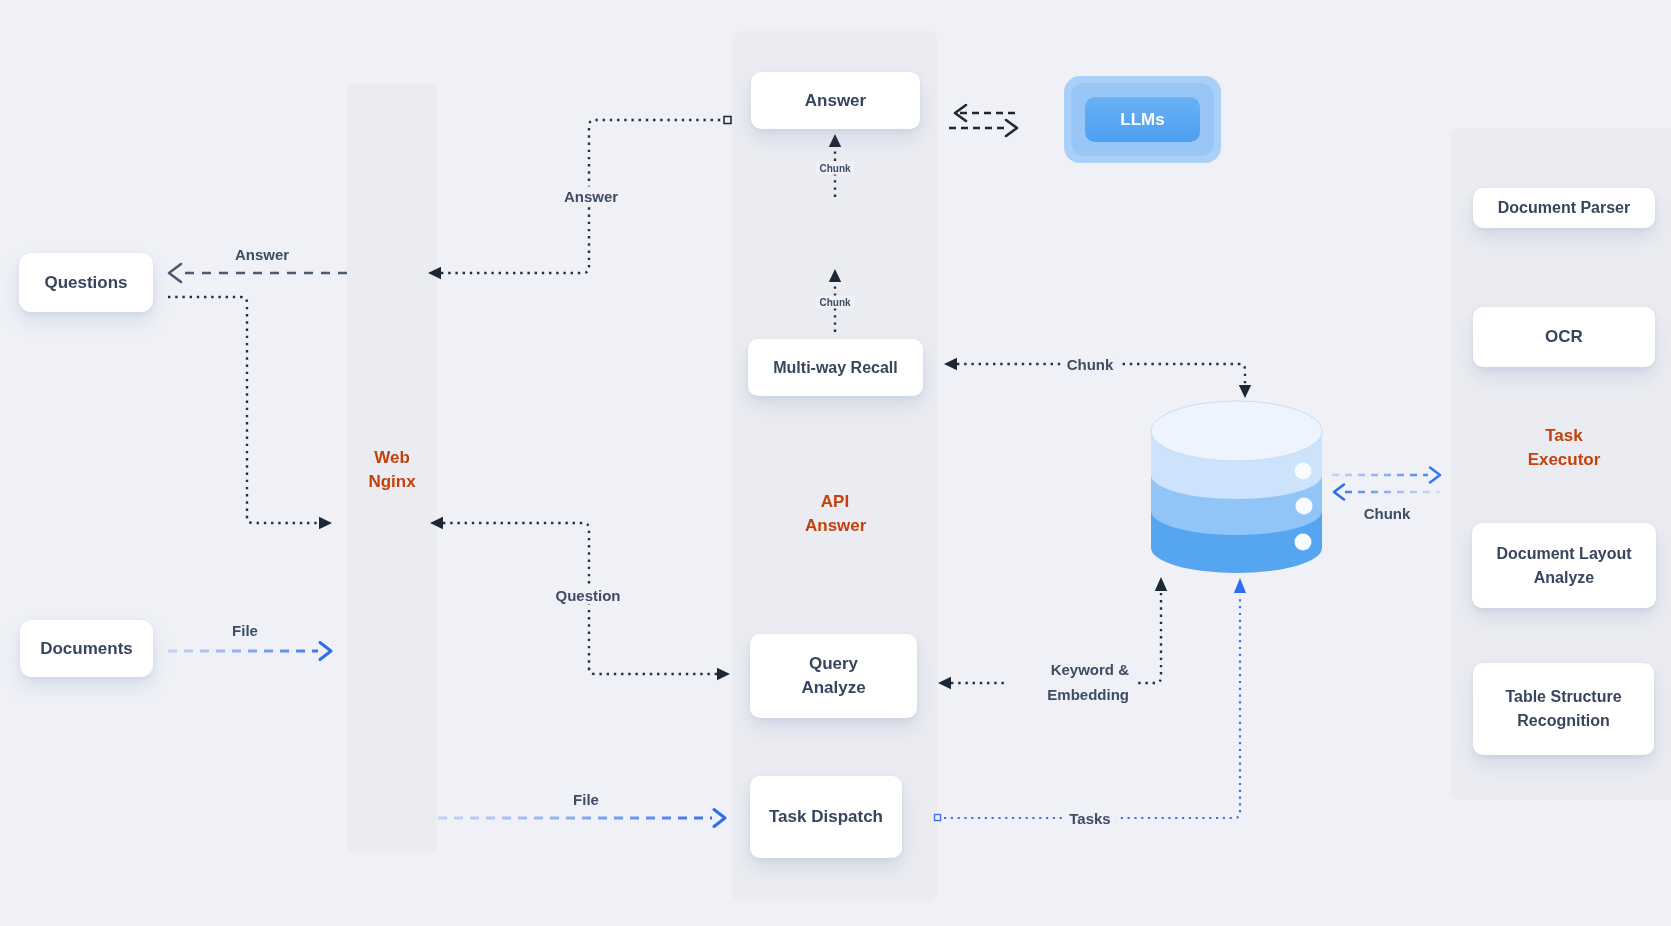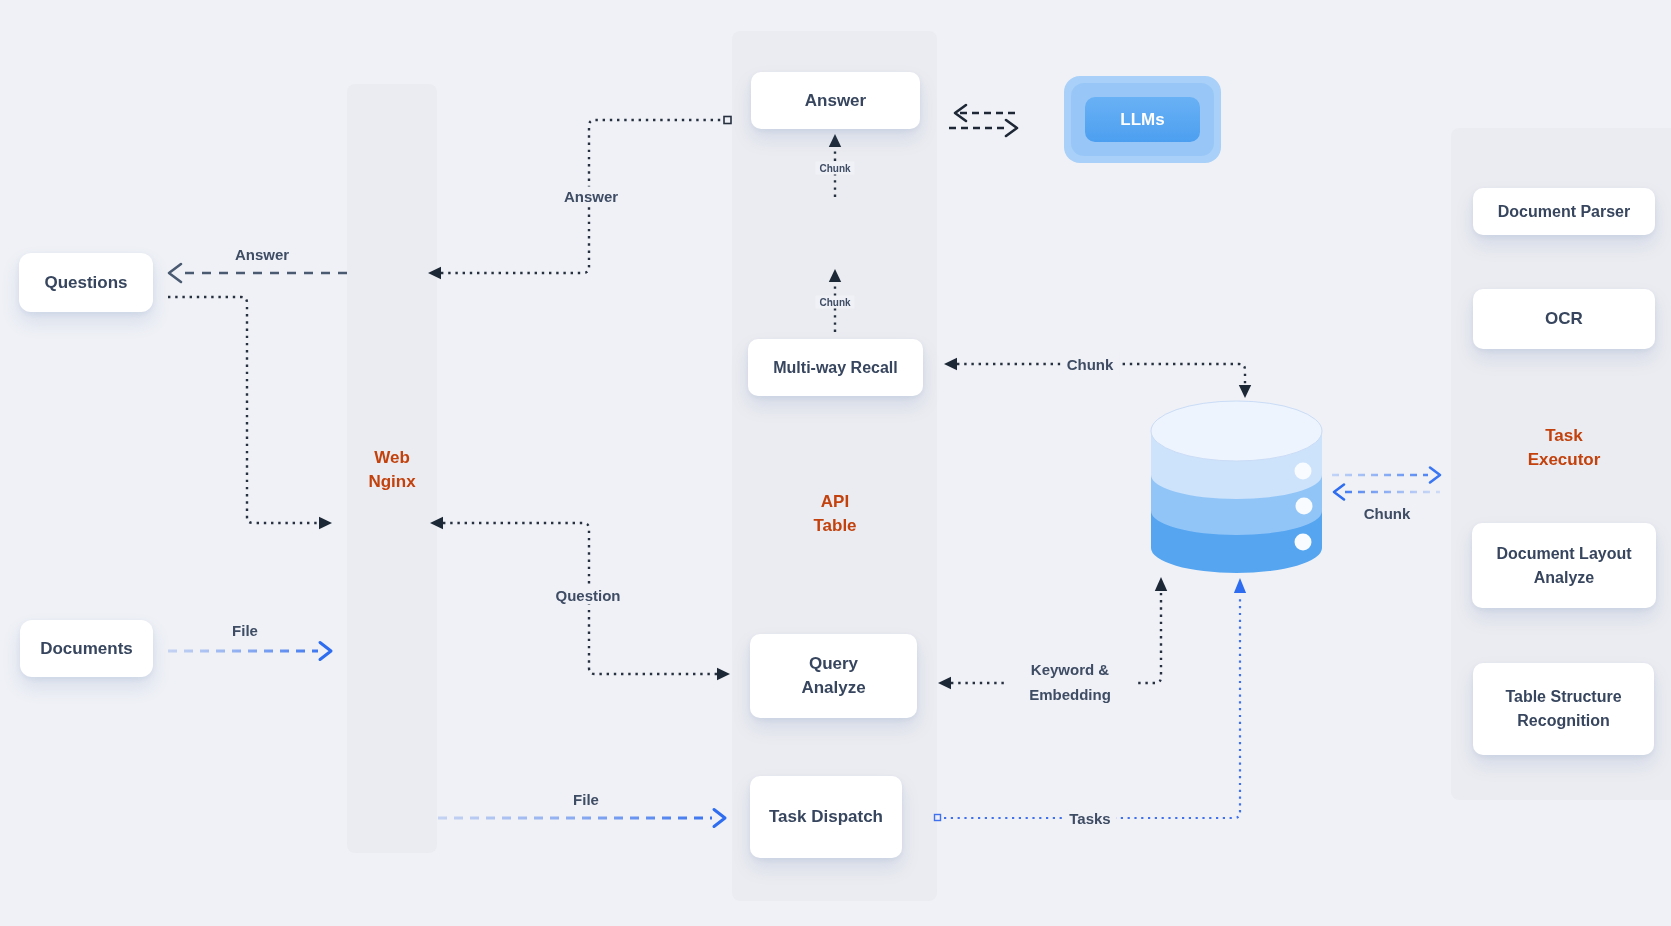--- a/index.html
+++ b/index.html
@@ -37,40 +37,40 @@
     color:#ffffff;font-size:17px;font-weight:700;
   }
   .db{position:absolute;left:1150px;top:400px;z-index:3;}
   .elabel{
     position:absolute;transform:translate(-50%,-50%);
     font-size:15px;font-weight:700;color:#3e4c64;background:#eff1f6;
     padding:1px 6px;white-space:nowrap;z-index:4;
   }
   .elabel.nobg{background:transparent;}
   .elabel.small{font-size:10px;padding:1px 4px;}
-  .elabel.wrap{white-space:normal;width:118px;text-align:center;line-height:25px;}
+  .elabel.wrap{white-space:normal;width:118px;text-align:right;line-height:25px;}
   .dotN{fill:none;stroke:#26303f;stroke-width:2.4;stroke-dasharray:2.4 4.8;}
   .dashS{fill:none;stroke:#4a5a70;stroke-width:2.6;stroke-dasharray:9 8;}
   .dashK{fill:none;stroke:#1d2735;stroke-width:2.6;stroke-dasharray:7 5;}
   .dotB{fill:none;stroke:#3f70ee;stroke-width:2.2;stroke-dasharray:2.2 4.6;}
   .chev{fill:none;stroke-linecap:round;stroke-linejoin:round;}
   .triN{fill:#1d2836;}
   .triB{fill:#2e6cf0;}
 </style>
 </head>
 <body>
 
 <div class="canvas">
 
   <div class="col" style="left:347px;top:84px;width:90px;height:769px;"></div>
   <div class="col" style="left:732px;top:31px;width:205px;height:870px;"></div>
   <div class="col" style="left:1451px;top:128px;width:228px;height:672px;"></div>
 
   <div class="col-label" style="left:392px;top:470px;width:60px;">Web Nginx</div>
-  <div class="col-label" style="left:835px;top:514px;width:60px;">API Table</div>
+  <div class="col-label" style="left:835px;top:514px;width:60px;">API Answer</div>
   <div class="col-label" style="left:1564px;top:448px;">Task Executor</div>
 
   <svg class="arrows" width="1671" height="926" viewBox="0 0 1671 926">
     <defs>
       <linearGradient id="gFile1" gradientUnits="userSpaceOnUse" x1="168" y1="0" x2="332" y2="0">
         <stop offset="0" stop-color="#9ab4ef" stop-opacity="0.5"></stop>
         <stop offset="1" stop-color="#2e6cf0"></stop>
       </linearGradient>
       <linearGradient id="gFile2" gradientUnits="userSpaceOnUse" x1="438" y1="0" x2="726" y2="0">
         <stop offset="0" stop-color="#9ab4ef" stop-opacity="0.5"></stop>
@@ -186,24 +186,24 @@
   </div>
 
   <div class="llm-outer">
     <div class="llm-mid">
       <div class="llm-inner">
         <span>LLMs</span>
       </div>
     </div>
   </div>
 
-  <div class="node" style="left:1473px;top:188px;width:182px;height:47px;font-size:16px;text-align:center;">
+  <div class="node" style="left:1473px;top:188px;width:182px;height:40px;font-size:16px;text-align:center;">
     <span>Document Parser</span>
   </div>
-  <div class="node" style="left:1473px;top:289px;width:182px;height:60px;">
+  <div class="node" style="left:1473px;top:307px;width:182px;height:60px;">
     <span>OCR</span>
   </div>
   <div class="node" style="left:1472px;top:523px;width:184px;height:85px;font-size:16px;">
     <span>Document Layout Analyze</span>
   </div>
   <div class="node" style="left:1473px;top:663px;width:181px;height:92px;font-size:16px;">
     <span>Table Structure Recognition</span>
   </div>
 
   <svg class="db" width="174" height="180" viewBox="0 0 174 180">

